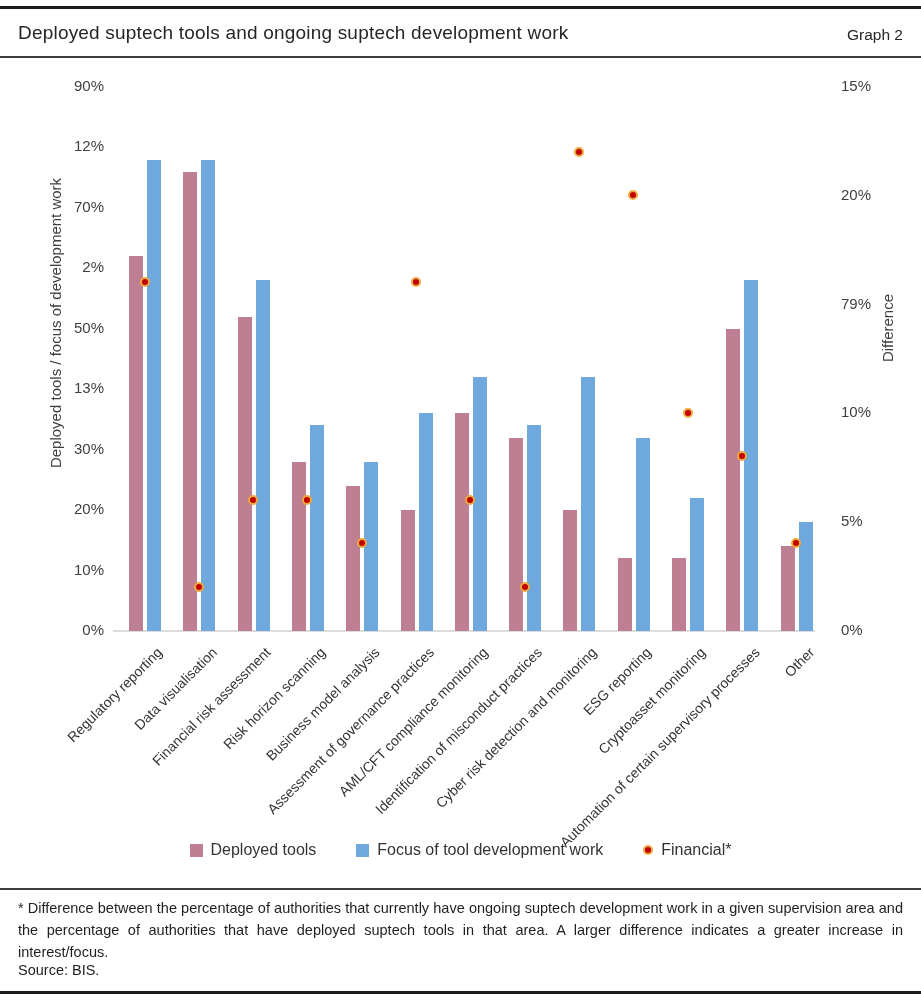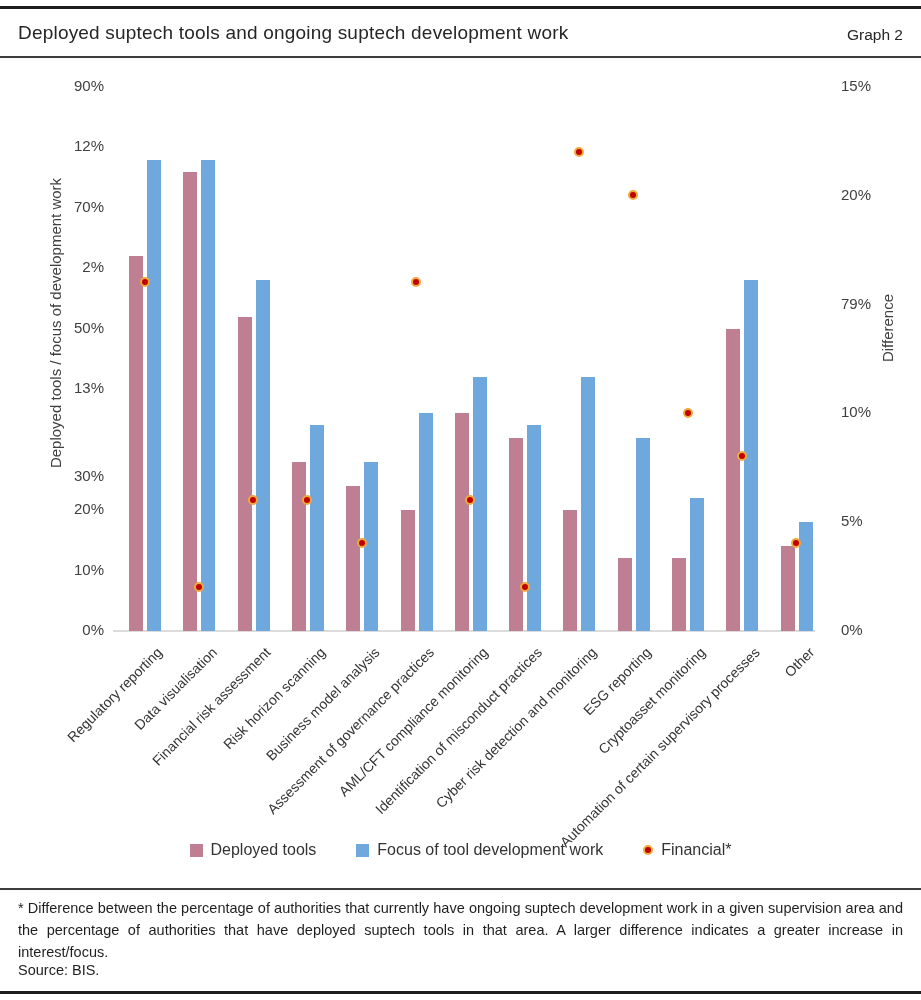--- a/index.html
+++ b/index.html
@@ -36,21 +36,21 @@
   <div id="chart-title">Deployed suptech tools and ongoing suptech development work</div>
   <div id="graph-label">Graph 2</div>
 
   <div class="hline" id="title-underline"></div>
 
   <div id="chart-layer">
       <div style="position: absolute; left: 113px; top: 629.5px; width: 702px; height: 2px; background: rgb(220, 220, 220);"></div>
       <div style="position: absolute; left: 34px; top: 621px; width: 70px; text-align: right; font-size: 15px; color: rgb(63, 63, 63);">0%</div>
       <div style="position: absolute; left: 34px; top: 560.556px; width: 70px; text-align: right; font-size: 15px; color: rgb(63, 63, 63);">10%</div>
       <div style="position: absolute; left: 34px; top: 500.111px; width: 70px; text-align: right; font-size: 15px; color: rgb(63, 63, 63);">20%</div>
-      <div style="position: absolute; left: 34px; top: 439.667px; width: 70px; text-align: right; font-size: 15px; color: rgb(63, 63, 63); margin-top: 27px;">30%</div>
+      <div style="position: absolute; left: 34px; top: 439.667px; width: 70px; text-align: right; font-size: 15px; color: rgb(63, 63, 63);">30%</div>
       <div style="position: absolute; left: 34px; top: 379.222px; width: 70px; text-align: right; font-size: 15px; color: rgb(63, 63, 63);">13%</div>
       <div style="position: absolute; left: 34px; top: 318.778px; width: 70px; text-align: right; font-size: 15px; color: rgb(63, 63, 63);">50%</div>
       <div style="position: absolute; left: 34px; top: 258.333px; width: 70px; text-align: right; font-size: 15px; color: rgb(63, 63, 63);">2%</div>
       <div style="position: absolute; left: 34px; top: 197.889px; width: 70px; text-align: right; font-size: 15px; color: rgb(63, 63, 63);">70%</div>
       <div style="position: absolute; left: 34px; top: 137.444px; width: 70px; text-align: right; font-size: 15px; color: rgb(63, 63, 63);">12%</div>
       <div style="position: absolute; left: 34px; top: 77px; width: 70px; text-align: right; font-size: 15px; color: rgb(63, 63, 63);">90%</div>
       <div style="position: absolute; left: 841px; top: 621px; width: 60px; text-align: left; font-size: 15px; color: rgb(63, 63, 63);">0%</div>
       <div style="position: absolute; left: 841px; top: 512.2px; width: 60px; text-align: left; font-size: 15px; color: rgb(63, 63, 63);">5%</div>
       <div style="position: absolute; left: 841px; top: 403.4px; width: 60px; text-align: left; font-size: 15px; color: rgb(63, 63, 63);">10%</div>
       <div style="position: absolute; left: 841px; top: 294.6px; width: 60px; text-align: left; font-size: 15px; color: rgb(63, 63, 63);">79%</div>

